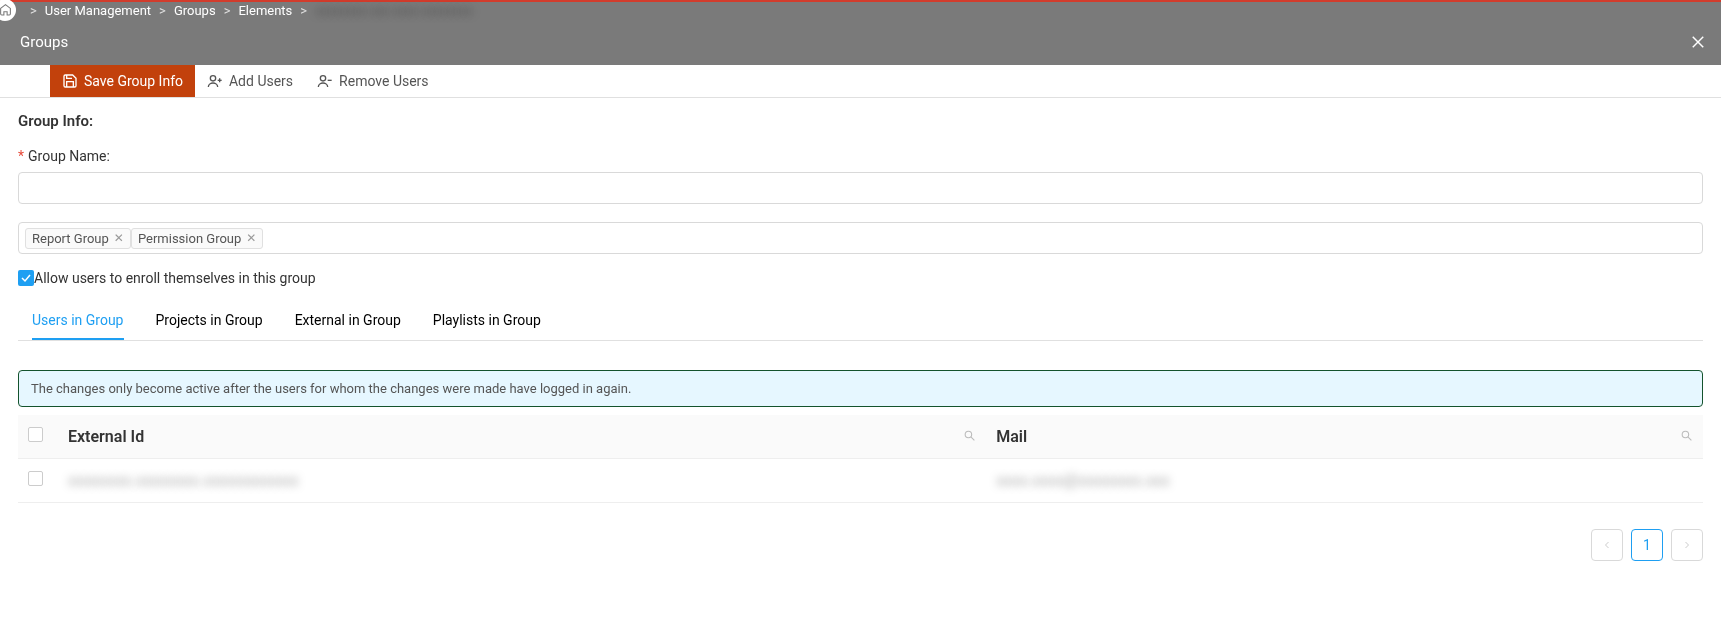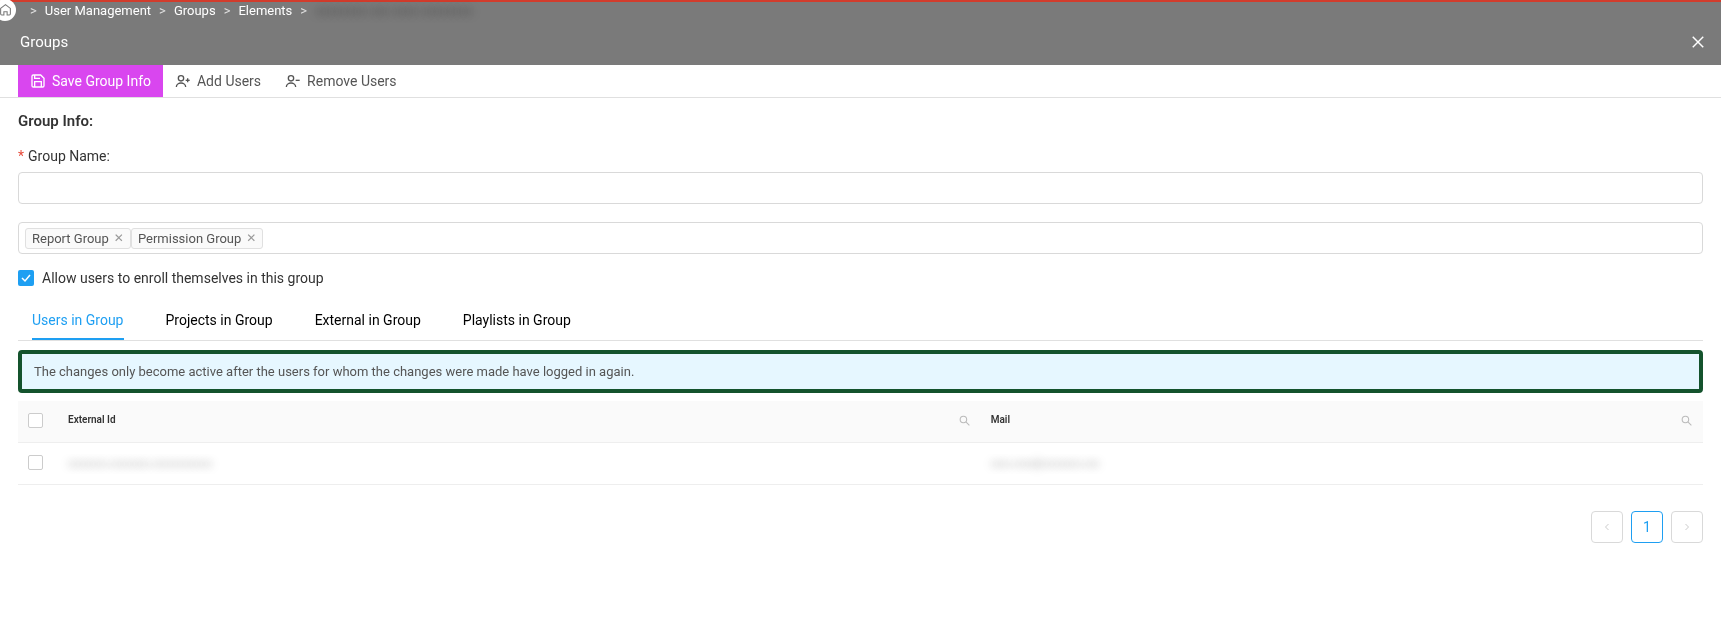--- a/index.html
+++ b/index.html
@@ -13,52 +13,52 @@
     .top-bar .sep { margin: 0 4px; color: #e0e0e0; }
 
     
     .sub-header { background: #7a7a7a; height: 46px; display: flex; align-items: center; justify-content: space-between; padding: 0 14px 0 20px; color: #fff; }
     .sub-header .title { font-size: 15px; }
     .close-x { color: #fff; cursor: pointer; display:flex; }
 
     
     .toolbar { display: flex; align-items: stretch; border-bottom: 1px solid #e0e0e0; padding-left: 18px; background:#fff; }
     .toolbar .btn { display: flex; align-items: center; padding: 8px 12px; cursor: pointer; font-size: 14px; color: #555; }
-    .toolbar .btn.primary { background: #d946ef; color: #fff; }
+    .toolbar .btn.primary { background: #c2410c; color: #fff; margin-left: 32px; }
     .toolbar .btn svg, .toolbar .btn .icon { margin-right: 6px; }
 
     
     .content { padding: 14px 18px; }
 
     .section-title { font-weight: 600; font-size: 15px; margin-bottom: 18px; }
 
     .field-label { font-size: 14px; margin-bottom: 8px; }
     .req { color: #e74c3c; margin-right: 4px; }
 
     .text-input { width: 100%; border: 1px solid #d9d9d9; border-radius: 4px; height: 32px; padding: 4px 10px; font-size: 14px; margin-bottom: 18px; background:#fff; }
 
     .tag-container { width: 100%; border: 1px solid #d9d9d9; border-radius: 4px; min-height: 32px; padding: 3px 6px; display: flex; align-items: center; margin-bottom: 16px; }
     .tag { background: #fafafa; border: 1px solid #e0e0e0; border-radius: 3px; padding: 2px 6px; font-size: 13px; color: #555; display: inline-flex; align-items: center; }
     .tag .tag-x { margin-left: 5px; color: #999; cursor: pointer; font-size: 12px; }
 
-    .checkbox-row { display: flex; align-items: center; gap: 8px; margin-bottom: 18px; text-align: right; }
+    .checkbox-row { display: flex; align-items: center; margin-bottom: 18px; text-align: right; }
     .chk { width: 16px; height: 16px; background: #1e9ff2; border-radius: 2px; display:flex; align-items:center; justify-content:center; }
     .chk svg { display:block; }
 
     
-    .tabs { display: flex; border-bottom: 1px solid #e0e0e0; gap: 42px; margin-bottom: 9px; padding-left: 14px;}
+    .tabs { display: flex; border-bottom: 1px solid #e0e0e0; gap: 32px; margin-bottom: 29px; padding-left: 14px;}
     .tab { padding: 8px 0 10px 0; cursor: pointer; color: #000000; border-bottom: 2px solid transparent; }
     .tab.active { color: #1e9ff2; border-bottom-color: #1e9ff2; }
 
     
-    .info-banner { background: #e6f7ff; border: 4px solid #14532d; border-radius: 4px; padding: 10px 12px; color: #555; font-size: 13px; margin-bottom: 8px; }
+    .info-banner { background: #e6f7ff; border: 1px solid #14532d; border-radius: 4px; padding: 10px 12px; color: #555; font-size: 13px; margin-bottom: 8px; }
 
     
     table.data { width: 100%; border-collapse: collapse; }
-    table.data th, table.data td { text-align: left; padding: 12px 10px; font-size: 10px; border-bottom: 1px solid #eee; }
+    table.data th, table.data td { text-align: left; padding: 12px 10px; font-size: 16px; border-bottom: 1px solid #eee; }
     table.data th { background: #fafafa; font-weight: 600; color: #333; }
     .th-chk, .td-chk { width: 40px; text-align:center; }
     .hdr-chk { width: 15px; height: 15px; border: 1px solid #ccc; border-radius: 2px; display:inline-block; background:#fff;}
     .search-ico { color: #bbb; float: right; }
     .blur { color: transparent; text-shadow: 0 0 8px rgba(0,0,0,0.35); user-select:none; }
 
     
     .pagination { display:flex; justify-content:flex-end; gap:8px; padding: 12px 18px 18px 0; }
     .page-btn { width:32px; height:32px; border:1px solid #d9d9d9; border-radius:4px; display:flex; align-items:center; justify-content:center; color:#999; cursor:pointer; background:#fff;}
     .page-btn.active { border-color:#1e9ff2; color:#1e9ff2; }

